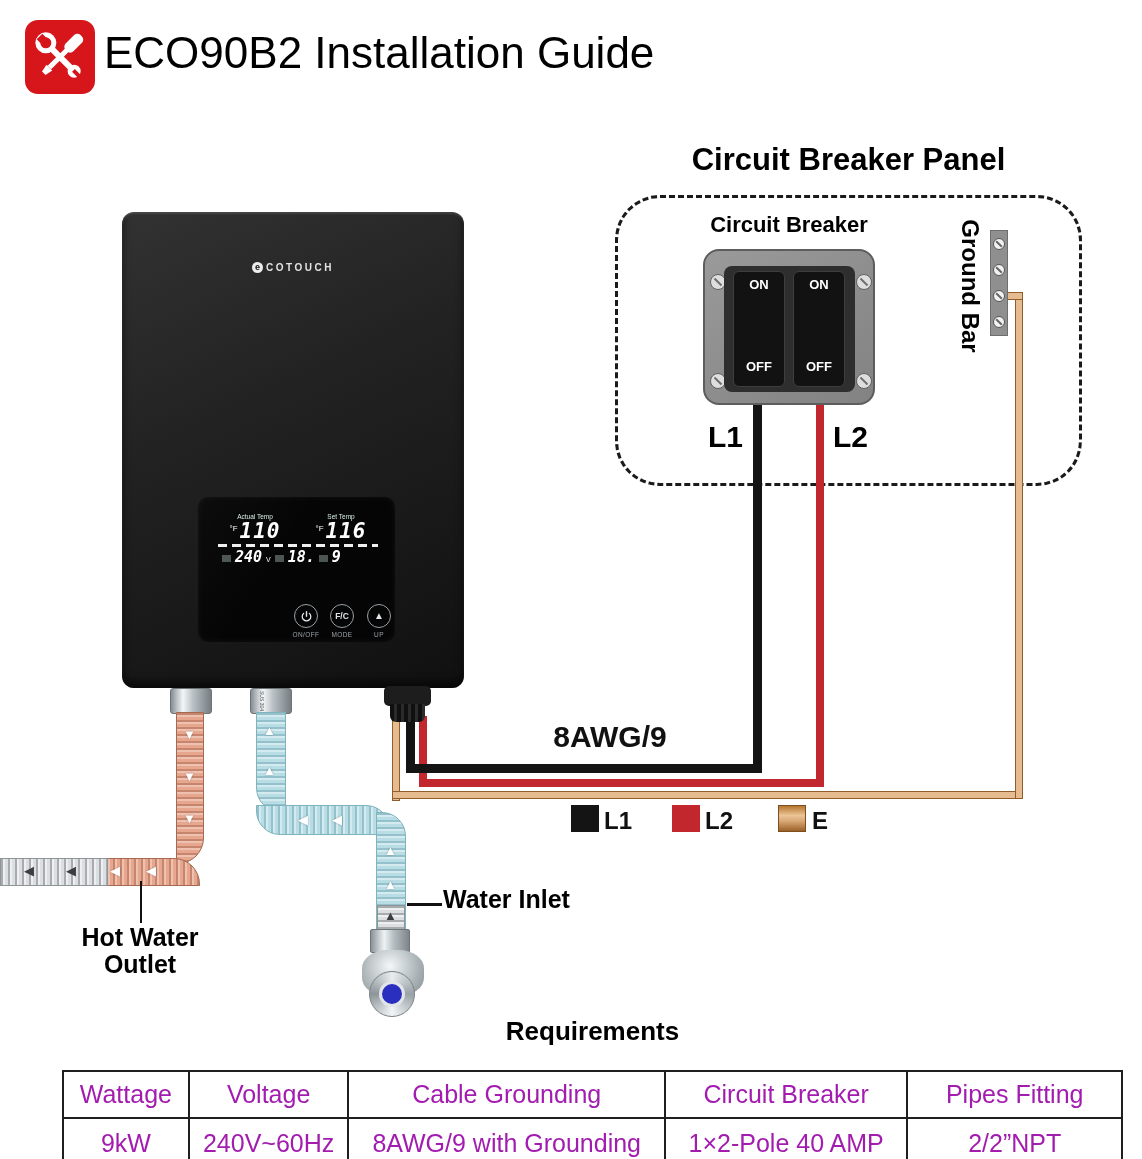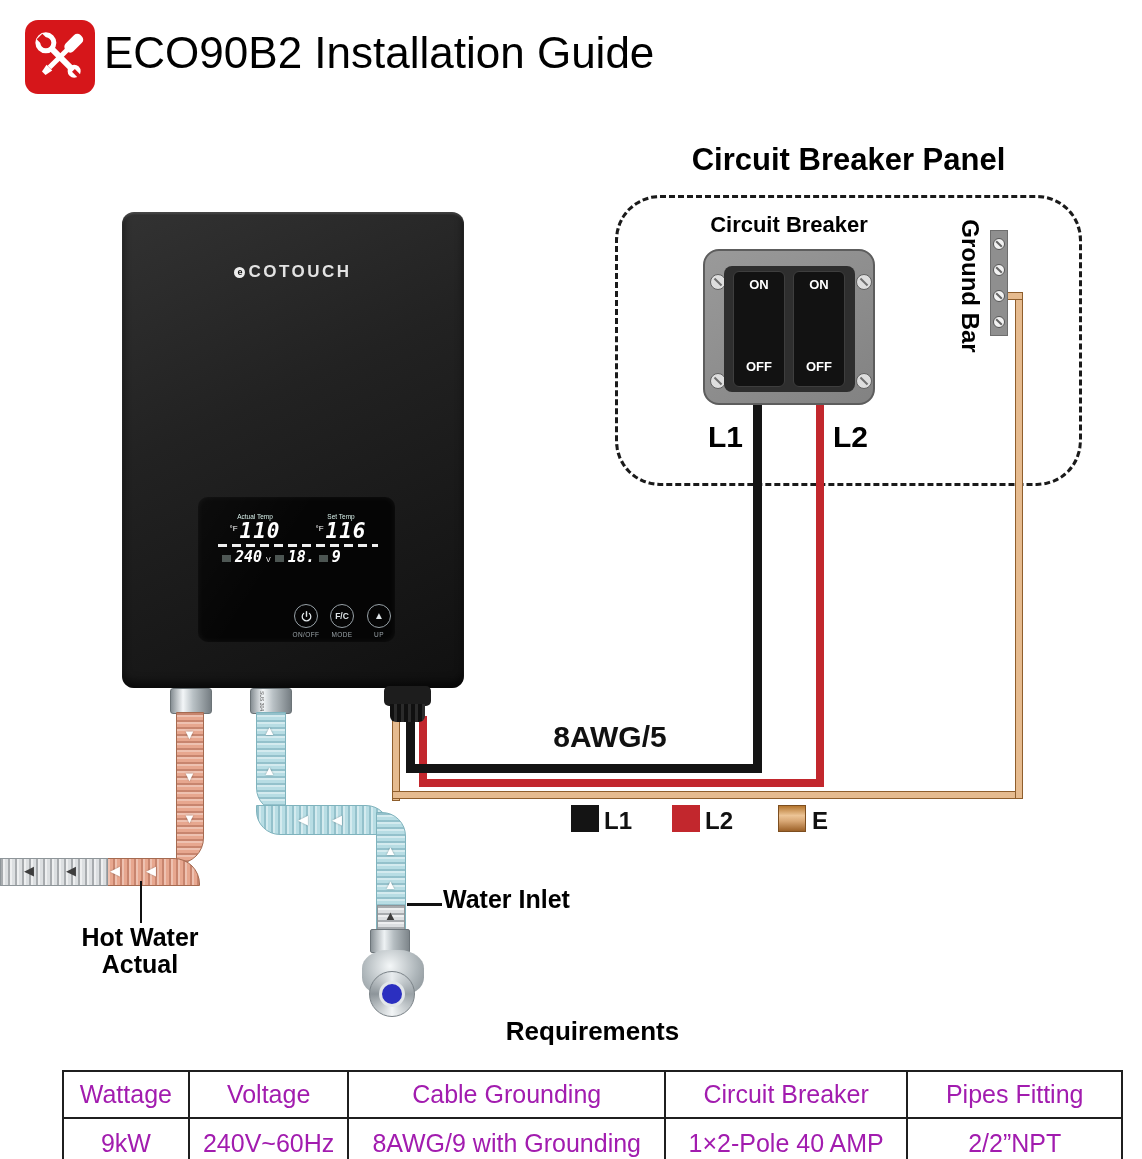--- a/index.html
+++ b/index.html
@@ -50,21 +50,21 @@
   .legend-swatch{width:28px;height:27px;top:793px;}
   .lg-black{left:571px;background:#141414;}
   .lg-red{left:672px;background:#c2272d;}
   .lg-copper{left:778px;background:linear-gradient(180deg,#b5762f 0%,#ecc496 38%,#d9a876 60%,#9c6128 100%);border:1px solid #7d4e1f;box-sizing:border-box;}
   .legend-label{top:795px;font-size:24px;font-weight:bold;color:#111;}
 
   
   .heater{left:122px;top:200px;width:342px;height:476px;border-radius:12px;background:linear-gradient(155deg,#323232 0%,#222222 40%,#161616 80%,#101010 100%);box-shadow:inset 0 2px 2px rgba(255,255,255,.12), inset 0 -6px 8px rgba(0,0,0,.6);}
   .brand{position:absolute;left:0;top:50px;width:342px;display:flex;justify-content:center;align-items:center;gap:3px;}
   .brand-e{width:11px;height:11px;border-radius:50%;background:#ededed;color:#111;font-size:9px;line-height:11px;text-align:center;font-weight:bold;}
-  .brand-text{color:#e3e3e3;font-size:17px;font-weight:bold;letter-spacing:2.5px;}
+  .brand-text{color:#e3e3e3;font-size:10px;font-weight:bold;letter-spacing:2.5px;}
 
   .display{position:absolute;left:76px;top:285px;width:197px;height:145px;background:#050505;border-radius:10px;box-shadow:inset 0 0 6px rgba(255,255,255,.06);overflow:hidden;}
   .display::after{content:"";position:absolute;left:-40px;top:-80px;width:190px;height:260px;background:linear-gradient(115deg,rgba(255,255,255,.05),rgba(255,255,255,0) 60%);transform:rotate(8deg);}
   .lcd{position:absolute;left:20px;top:16px;width:160px;height:66px;color:#fff;}
   .lcd-top{display:flex;justify-content:space-between;}
   .temp-group{width:74px;}
   .temp-label{font-size:6.5px;color:#d7efe9;text-align:center;margin-bottom:1px;}
   .temp-row{display:flex;align-items:flex-start;justify-content:center;}
   .temp-unit{font-size:8px;margin:3px 2px 0 0;}
   .seg{font-family:"DejaVu Sans Mono",monospace;font-style:italic;font-weight:bold;}
@@ -170,21 +170,21 @@
       <div class="slot slot-r"></div>
       <div class="sw-label" style="left:9px;top:11px;">ON</div>
       <div class="sw-label" style="left:69px;top:11px;">ON</div>
       <div class="sw-label" style="left:9px;top:93px;">OFF</div>
       <div class="sw-label" style="left:69px;top:93px;">OFF</div>
     </div>
   </div>
   <div class="abs pole-label" style="left:708px;top:408px;">L1</div>
   <div class="abs pole-label" style="left:833px;top:408px;">L2</div>
 
-  <div class="abs cable-label">8AWG/5</div>
+  <div class="abs cable-label">8AWG/9</div>
   <div class="abs legend-swatch lg-black"></div>
   <div class="abs legend-label" style="left:604px;">L1</div>
   <div class="abs legend-swatch lg-red"></div>
   <div class="abs legend-label" style="left:705px;">L2</div>
   <div class="abs legend-swatch lg-copper"></div>
   <div class="abs legend-label" style="left:812px;">E</div>
 
   <div class="abs heater">
     <div class="brand">
       <span class="brand-e">e</span>
@@ -252,21 +252,21 @@
   <span class="arr down" style="left:183px;top:716px;"></span>
   <span class="arr down" style="left:183px;top:758px;"></span>
   <span class="arr down" style="left:183px;top:800px;"></span>
   <span class="arr left dark" style="left:24px;top:852px;"></span>
   <span class="arr left dark" style="left:66px;top:852px;"></span>
   <span class="arr left" style="left:110px;top:852px;"></span>
   <span class="arr left" style="left:146px;top:852px;"></span>
   <div class="abs pointer-line" style="left:140px;top:869px;width:2px;height:42px;"></div>
   <div class="abs hot-label">
     <div>Hot Water</div>
-    <div>Actual</div>
+    <div>Outlet</div>
   </div>
 
   <div class="pipe cold-fill" style="left:256px;top:700px;width:30px;height:100px;border-bottom-left-radius:24px;"></div>
   <div class="pipe cold-fill-h" style="left:256px;top:793px;width:134px;height:30px;border-bottom-left-radius:24px;border-top-right-radius:24px;"></div>
   <div class="pipe cold-fill" style="left:376px;top:800px;width:30px;height:120px;border-top-right-radius:24px;"></div>
   <div class="pipe silver-fill-v" style="left:377px;top:893px;width:28px;height:27px;"></div>
   <span class="arr up" style="left:263px;top:712px;"></span>
   <span class="arr up" style="left:263px;top:752px;"></span>
   <span class="arr left" style="left:298px;top:801px;"></span>
   <span class="arr left" style="left:332px;top:801px;"></span>

